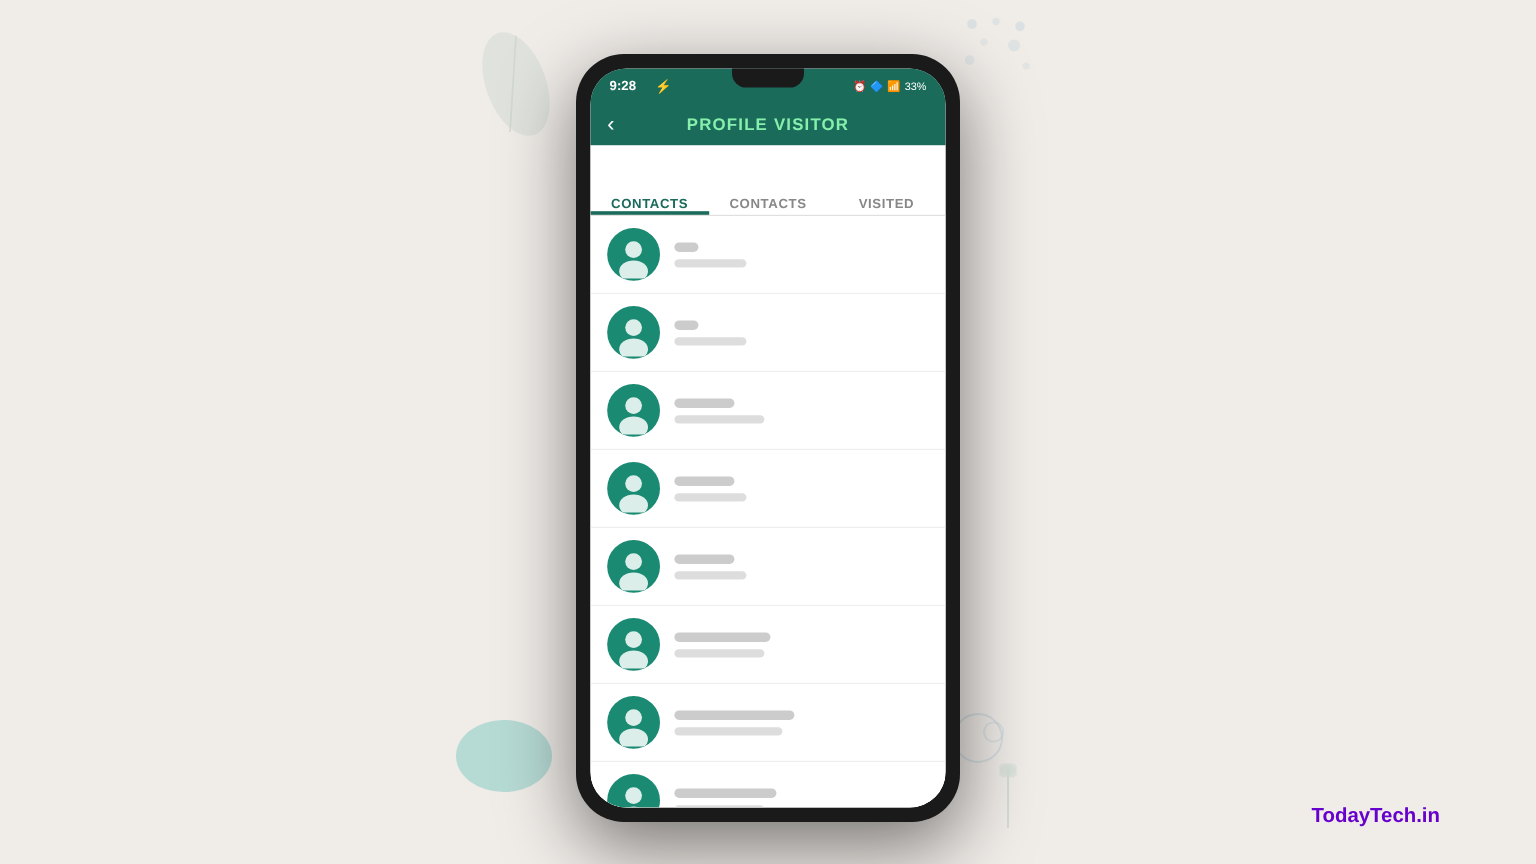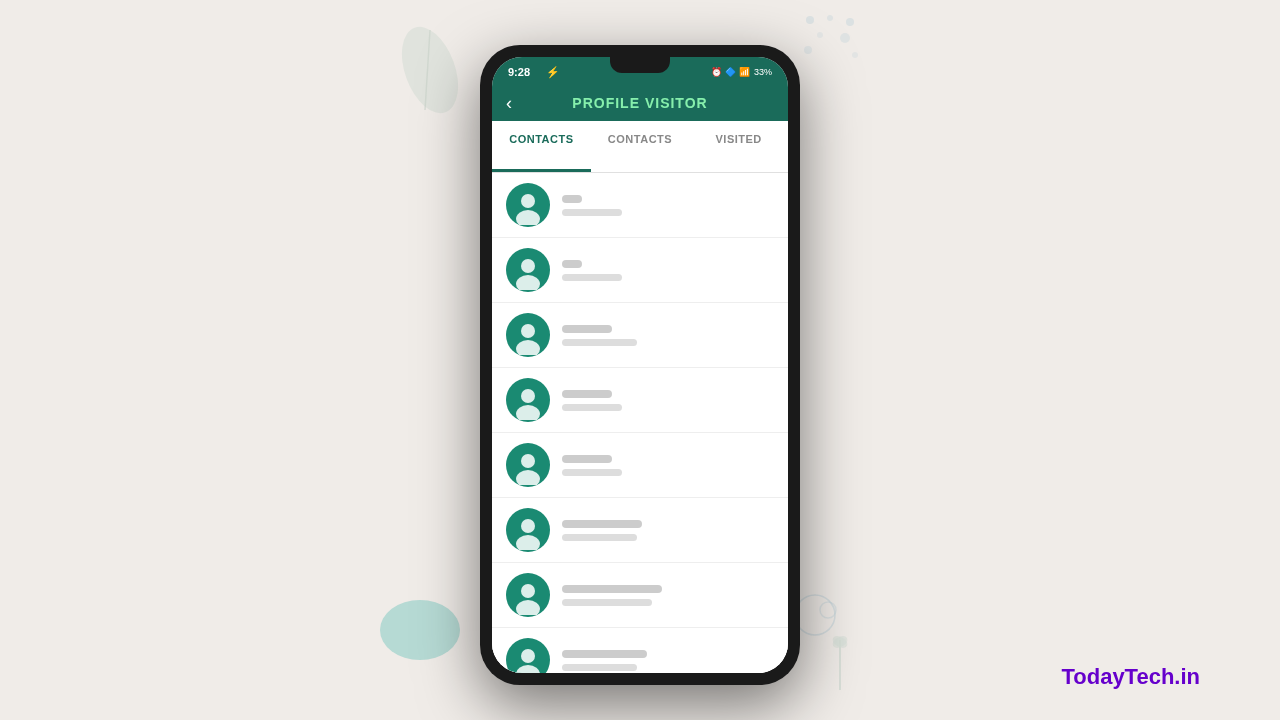--- a/index.html
+++ b/index.html
@@ -65,21 +65,21 @@
       left: 820px;
       opacity: 0.3;
     }
 
     
     .watermark {
       position: absolute;
       bottom: 30px;
       right: 80px;
       color: #6600cc;
-      font-size: 22px;
+      font-size: 17px;
       font-weight: bold;
     }
 
     
     .phone-container {
       position: relative;
       width: 320px;
       height: 640px;
       background: #1a1a1a;
       border-radius: 40px;
@@ -170,27 +170,28 @@
     .tabs {
       background: white;
       display: flex;
       border-bottom: 1px solid #e0e0e0;
       flex-shrink: 0;
     }
 
     .tab {
       flex: 1;
       text-align: center;
-      padding: 12px 4px 24px;
+      padding: 12px 4px 0;
       font-size: 11px;
       font-weight: 600;
       color: #888;
       cursor: pointer;
       letter-spacing: 0.5px;
       border-bottom: 3px solid transparent;
+      margin-top: 31px;
     }
 
     .tab.active {
       color: #1a6b5a;
       border-bottom: 3px solid #1a6b5a;
     }
 
     
     .contact-list {
       flex: 1;

